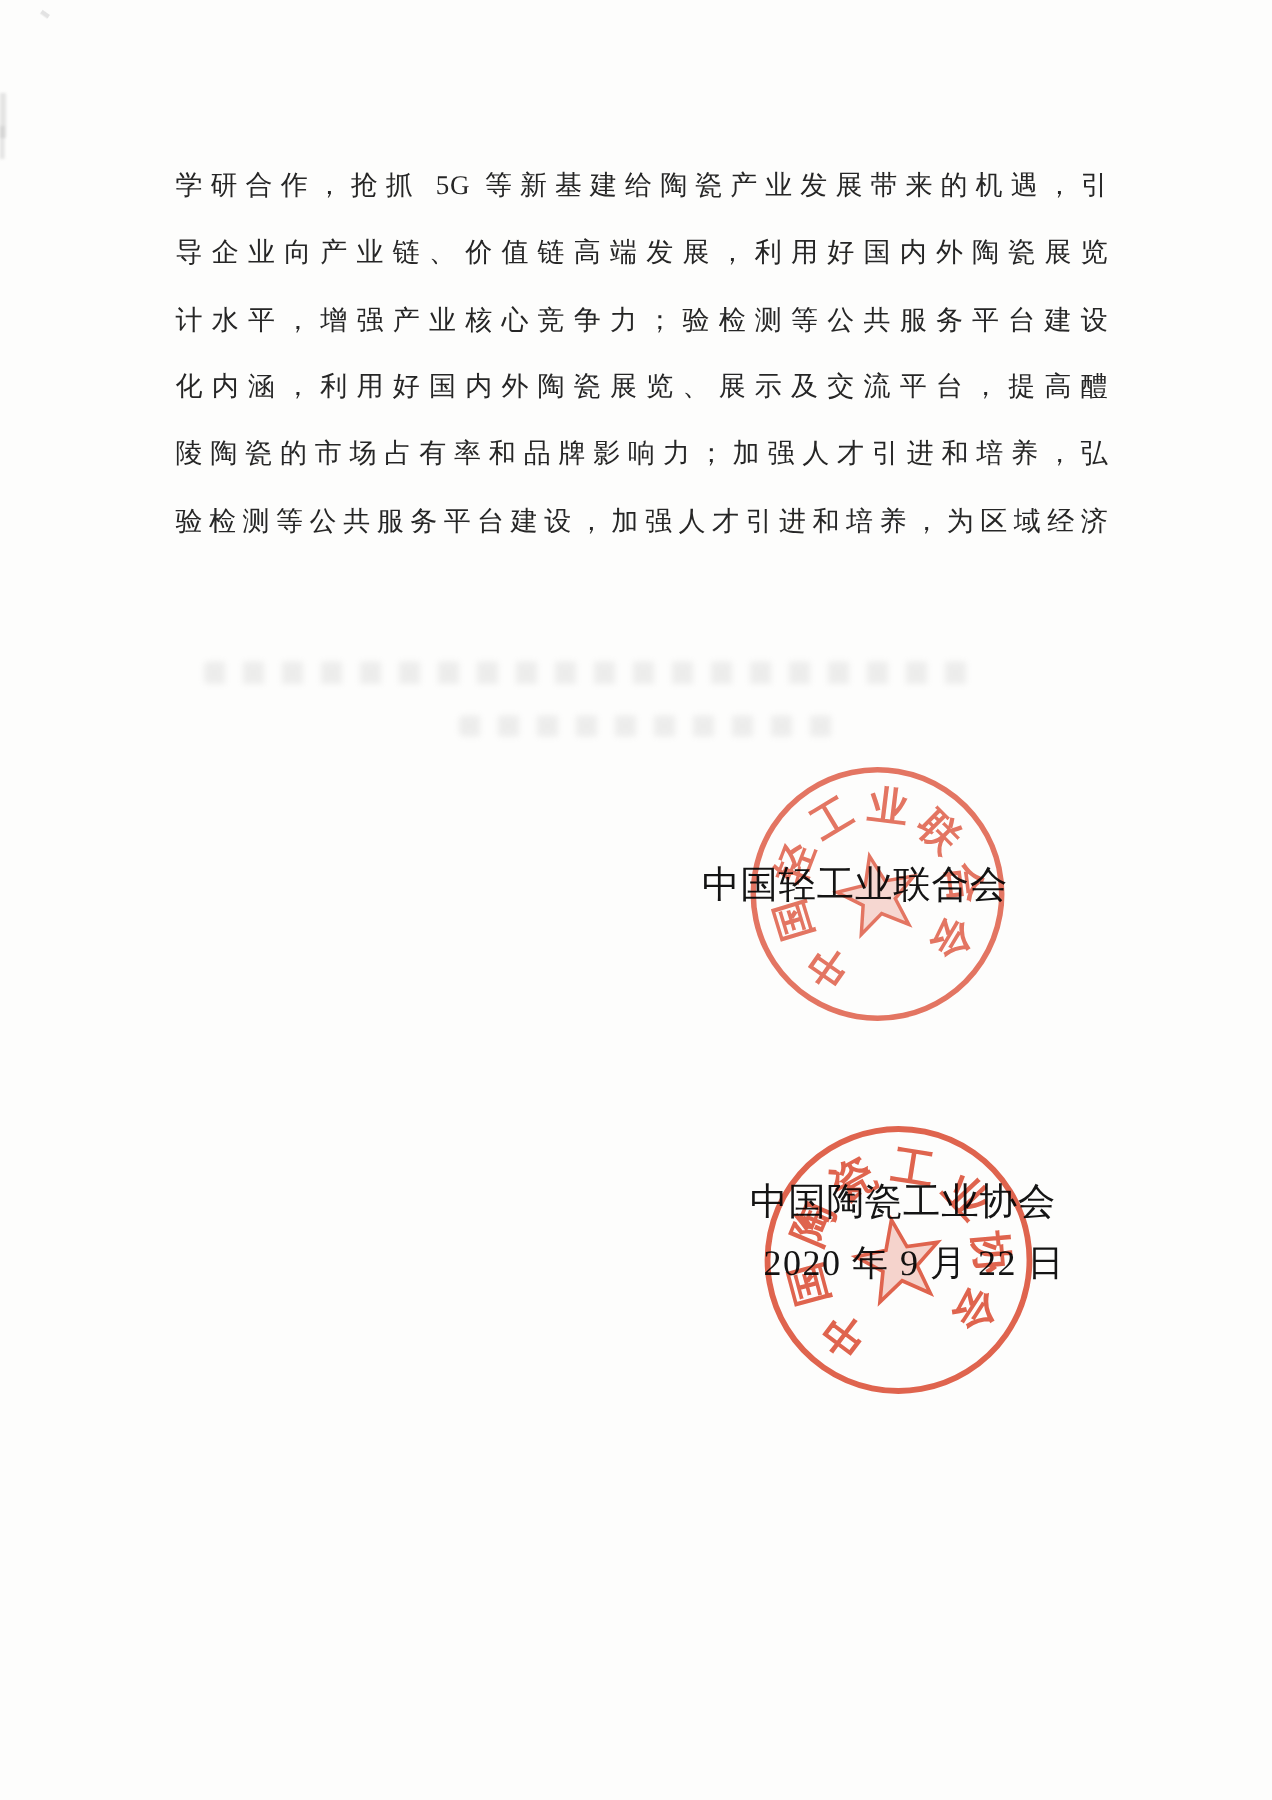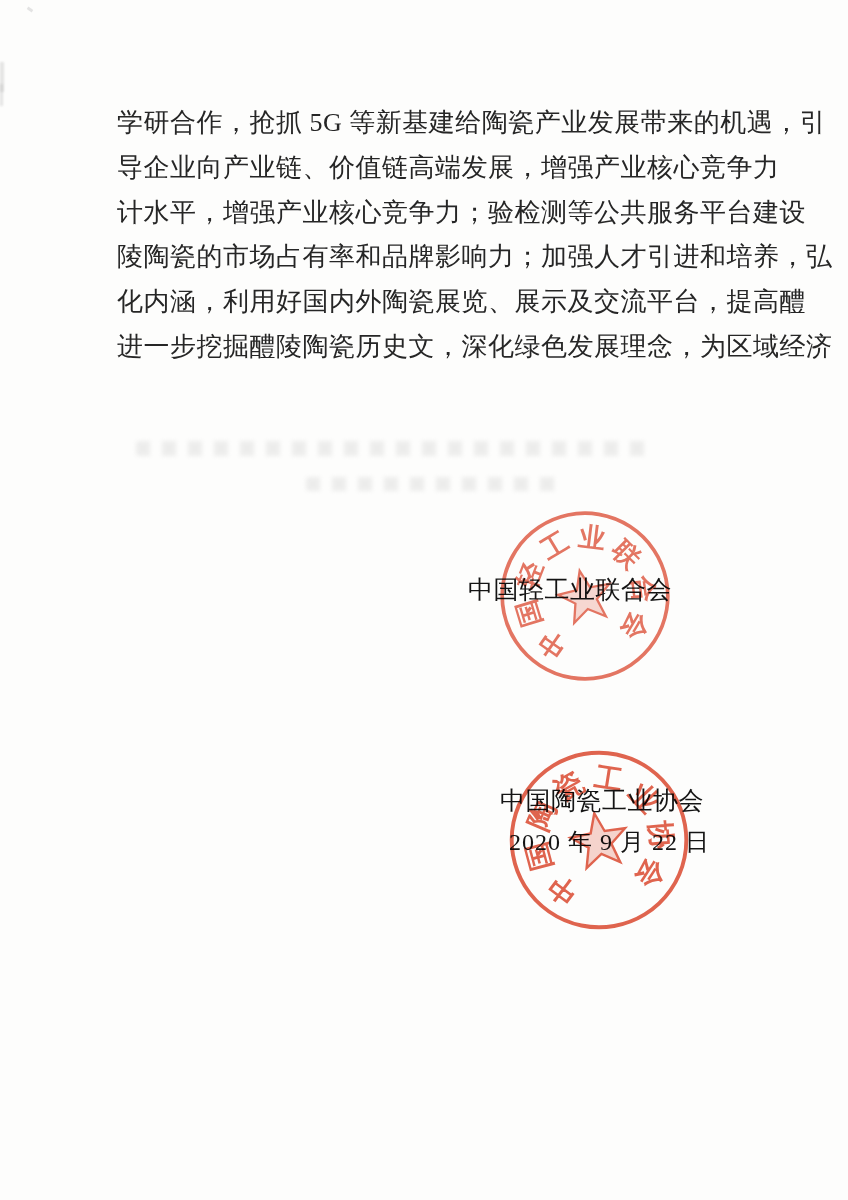--- a/index.html
+++ b/index.html
@@ -9,21 +9,21 @@
     font-family:"Liberation Serif", serif;
     position:relative;
     overflow:hidden;
   }
   .page{position:absolute;inset:0;}
 
   
   .paragraph{
     position:absolute;
     left:117px; top:101px; width:622px;
-    font-size:26px;
+    font-size:18px;
     line-height:44.8px;
     color:#262626;
     letter-spacing:0.5px;
   }
   .paragraph .line{
     text-align:justify;
     text-align-last:justify;
     text-justify:inter-character;
     height:44.8px;
     white-space:nowrap;
@@ -87,25 +87,25 @@
 <body>
 
 <div class="page">
 
   <div class="speck speck-1"></div>
   <div class="speck speck-2"></div>
   <div class="speck speck-3"></div>
 
   <div class="paragraph">
     <div class="line">学研合作，抢抓 5G 等新基建给陶瓷产业发展带来的机遇，引</div>
-    <div class="line">导企业向产业链、价值链高端发展，增强产业核心竞争力</div>
+    <div class="line">导企业向产业链、价值链高端发展，利用好国内外陶瓷展览</div>
     <div class="line">计水平，增强产业核心竞争力；验检测等公共服务平台建设</div>
+    <div class="line">化内涵，利用好国内外陶瓷展览、展示及交流平台，提高醴</div>
     <div class="line">陵陶瓷的市场占有率和品牌影响力；加强人才引进和培养，弘</div>
-    <div class="line">化内涵，利用好国内外陶瓷展览、展示及交流平台，提高醴</div>
-    <div class="line">进一步挖掘醴陵陶瓷历史文，深化绿色发展理念，为区域经济</div>
+    <div class="line">验检测等公共服务平台建设，加强人才引进和培养，为区域经济</div>
   </div>
 
   <div class="ghost ghost-a"></div>
   <div class="ghost ghost-b"></div>
 
   <div class="stamp stamp-1">
     <svg viewBox="0 0 200 200" width="188" height="184">
       <g transform="rotate(-12 100 100)">
         <circle cx="100" cy="100" r="90"></circle>
         <g>

